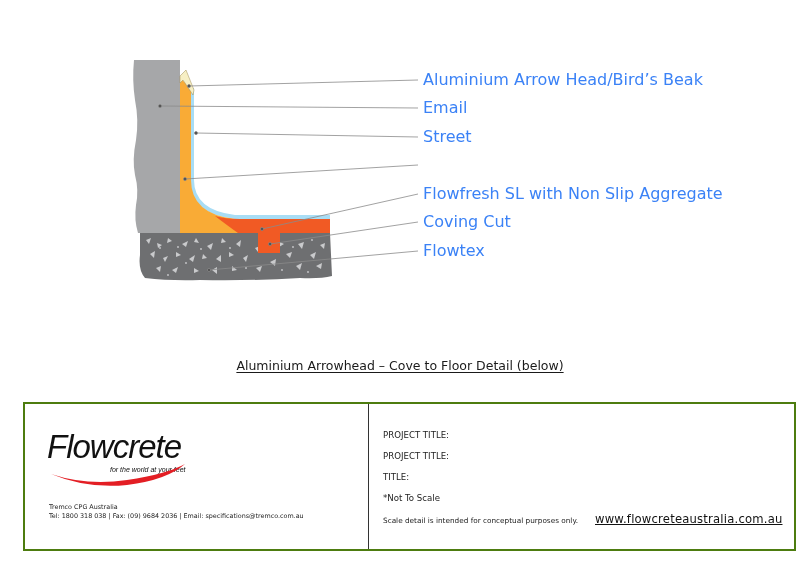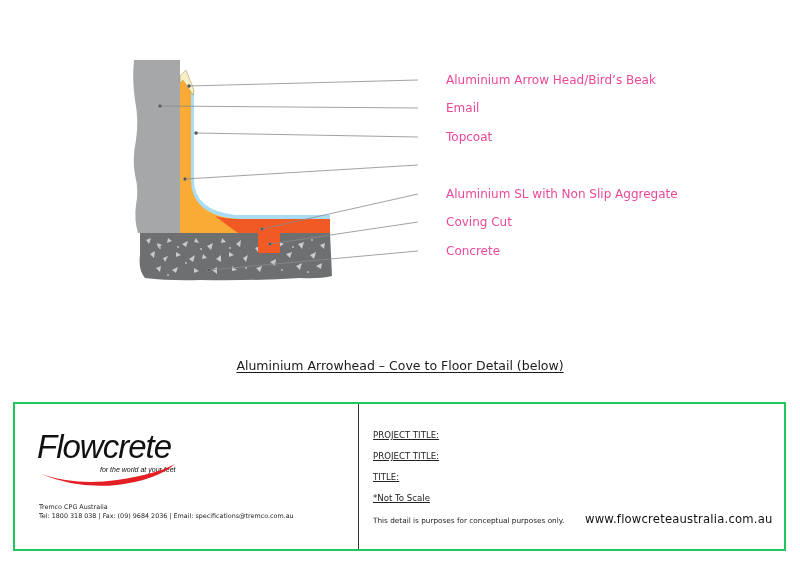--- a/index.html
+++ b/index.html
@@ -1,29 +1,29 @@
 <!DOCTYPE html>
 <html><head>
 <meta charset="utf-8">
 <style>
   html, body { margin: 0; padding: 0; background: #ffffff; }
   body { width: 800px; height: 566px; position: relative; overflow: hidden; font-family: "DejaVu Sans", sans-serif; color: #1a1a1a; }
   #diagram { position: absolute; left: 0; top: 0; width: 800px; height: 340px; }
-  .callout-label { position: absolute; left: 446px; font-size: 12px; line-height: 14px; white-space: nowrap; color: #ec4899; }
+  .callout-label { position: absolute; left: 423px; font-size: 16px; line-height: 14px; white-space: nowrap; color: #3b82f6; }
   #caption { position: absolute; left: 0; width: 800px; top: 358px; text-align: center; font-size: 12.5px; text-decoration: underline; text-underline-offset: 2px; }
-  #titleblock { position: absolute; left: 13px; top: 402px; width: 773px; height: 149px; border: 2px solid #22c55e; box-sizing: border-box; display: flex; }
+  #titleblock { position: absolute; left: 23px; top: 402px; width: 773px; height: 149px; border: 2px solid #4d7c0f; box-sizing: border-box; display: flex; }
   #tb-left { width: 343px; border-right: 1px solid #333; position: relative; }
   #tb-right { flex: 1; position: relative; }
   #logo { position: absolute; left: 22px; top: 24px; width: 150px; height: 60px; }
   .logo-word { position: absolute; left: 0; top: 0; font-family: "Liberation Sans", sans-serif; font-style: italic; font-size: 33px; letter-spacing: -1px; color: #111; }
   .logo-tag { position: absolute; left: 63px; top: 38px; font-family: "Liberation Sans", sans-serif; font-style: italic; font-size: 7px; color: #111; white-space: nowrap; }
   #address { position: absolute; left: 24px; top: 99px; font-size: 6.4px; line-height: 8.5px; color: #222; }
-  .tb-field { position: absolute; left: 14px; font-size: 8.6px; color: #222; white-space: nowrap; text-decoration: underline; }
+  .tb-field { position: absolute; left: 14px; font-size: 8.6px; color: #222; white-space: nowrap; }
   #disclaimer { position: absolute; left: 14px; top: 112px; font-size: 7.3px; color: #222; white-space: nowrap; }
-  #website { position: absolute; left: 226px; top: 108px; font-size: 11.6px; color: #111; white-space: nowrap; letter-spacing: 0.2px; }
+  #website { position: absolute; left: 226px; top: 108px; font-size: 11.6px; color: #111; white-space: nowrap; letter-spacing: 0.2px; text-decoration: underline; }
 </style>
 </head>
 <body>
 
 <div id="diagram">
   <svg width="800" height="340" viewBox="0 0 800 340">
 
     <path d="M140,233 L330,233 L332,276 Q320,279 300,278 Q250,281 200,280 Q170,281 145,278 Q138,270 140,255 Z" fill="#6e6f71"></path>
 
     <g fill="#c9cacc">
@@ -95,24 +95,24 @@
         <circle cx="262" cy="229" r="1.5"></circle>
       <line x1="270" y1="244" x2="418" y2="222"></line>
         <circle cx="270" cy="244" r="1.5"></circle>
       <line x1="209" y1="270" x2="418" y2="251"></line>
         <circle cx="209" cy="270" r="1.5"></circle>
     </g>
   </svg>
 
   <div class="callout-label" style="top:73px">Aluminium Arrow Head/Bird’s Beak</div>
   <div class="callout-label" style="top:101px">Email</div>
-  <div class="callout-label" style="top:130px">Topcoat</div>
-  <div class="callout-label" style="top:187px">Aluminium SL with Non Slip Aggregate</div>
+  <div class="callout-label" style="top:130px">Street</div>
+  <div class="callout-label" style="top:187px">Flowfresh SL with Non Slip Aggregate</div>
   <div class="callout-label" style="top:215px">Coving Cut</div>
-  <div class="callout-label" style="top:244px">Concrete</div>
+  <div class="callout-label" style="top:244px">Flowtex</div>
 </div>
 
 <div id="caption">Aluminium Arrowhead – Cove to Floor Detail (below)</div>
 
 <div id="titleblock">
   <div id="tb-left">
     <div id="logo">
       <span class="logo-word">Flowcrete</span>
       <span class="logo-tag">for the world at your feet</span>
       <svg width="150" height="60" style="position:absolute;left:0;top:0">
@@ -122,16 +122,16 @@
     <div id="address">
       <div>Tremco CPG Australia</div>
       <div>Tel: 1800 318 038  |  Fax: (09) 9684 2036 |  Email: specifications@tremco.com.au</div>
     </div>
   </div>
   <div id="tb-right">
     <div class="tb-field" style="top:26px">PROJECT TITLE:</div>
     <div class="tb-field" style="top:47px">PROJECT TITLE:</div>
     <div class="tb-field" style="top:68px">TITLE:</div>
     <div class="tb-field" style="top:89px">*Not To Scale</div>
-    <div id="disclaimer">This detail is purposes for conceptual purposes only.</div>
+    <div id="disclaimer">Scale detail is intended for conceptual purposes only.</div>
     <div id="website">www.flowcreteaustralia.com.au</div>
   </div>
 </div>
 
 </body></html>

